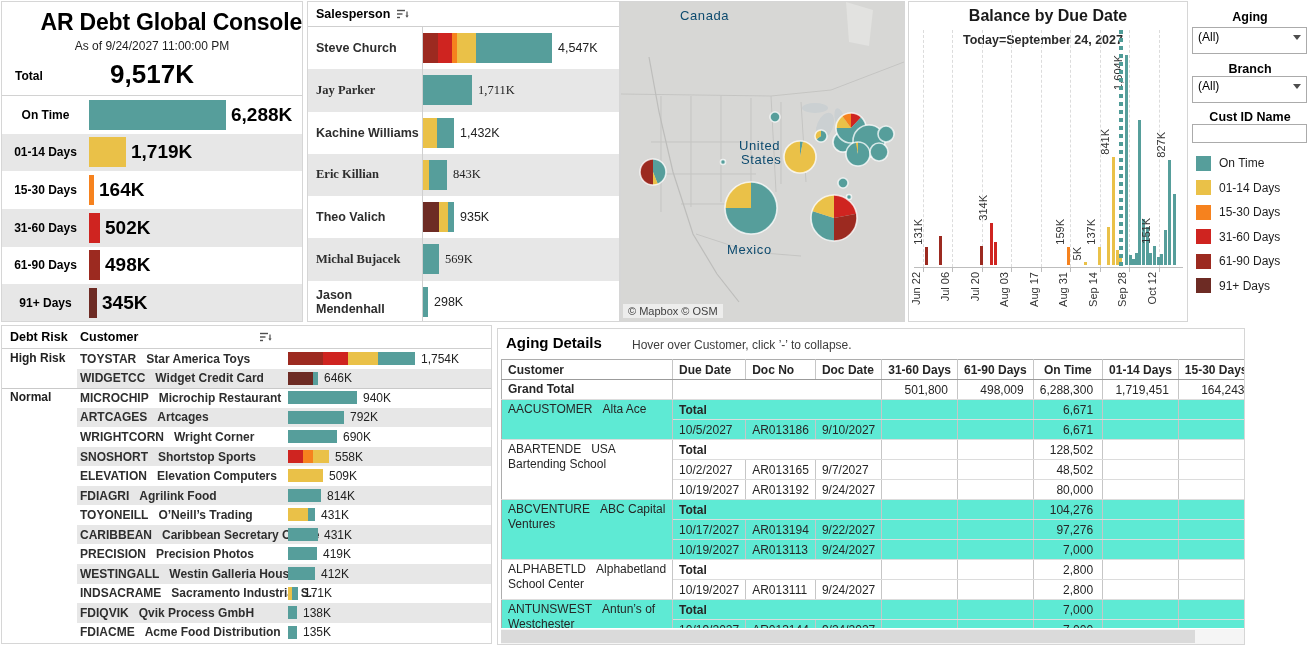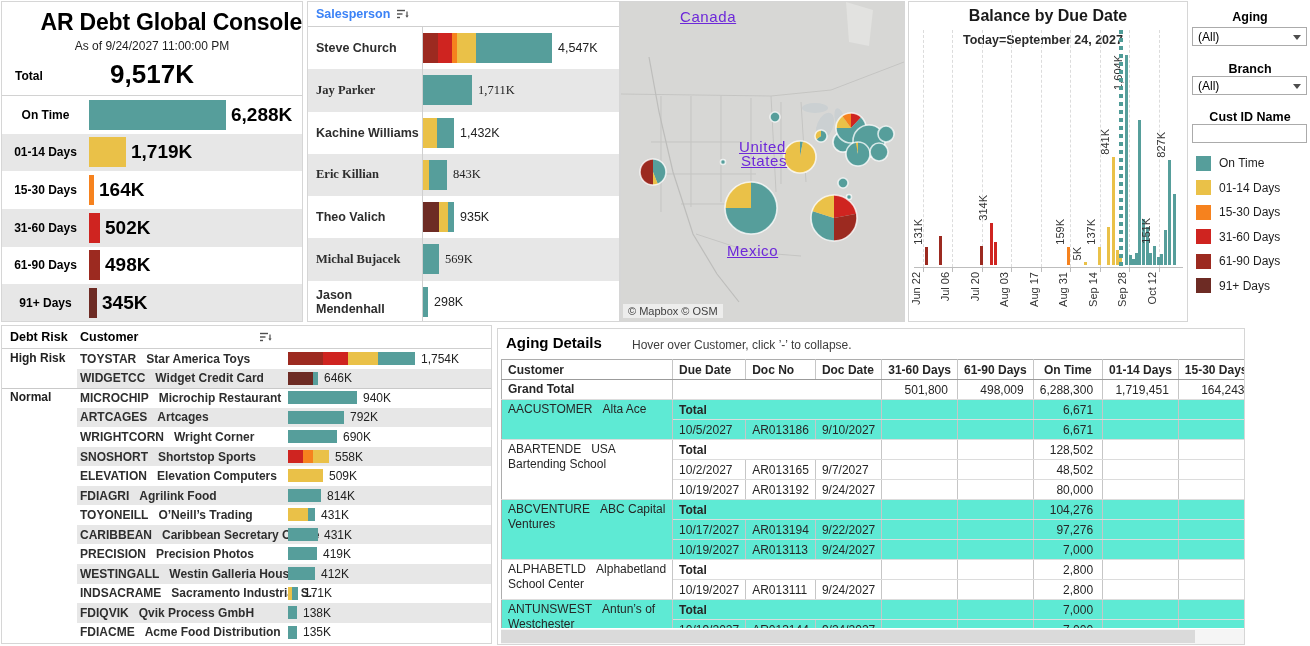--- a/index.html
+++ b/index.html
@@ -16,49 +16,49 @@
   .sum-divider{position:absolute;top:93px;left:0;right:0;border-top:1px solid #d2d2d2;}
   #sum-rows{position:absolute;top:94px;left:0;right:0;}
   .sum-row{display:flex;align-items:center;height:37.66px;}
   .sum-row.alt{background:#e7e7e7;}
   .sum-label{width:87px;text-align:center;font-weight:bold;font-size:12px;flex:none;}
   .sum-bar{height:30px;flex:none;}
   .sum-value{font-weight:bold;font-size:19px;margin-left:5px;white-space:nowrap;}
   
   #p-sales{left:307px;top:1px;width:313px;height:321px;}
   .sp-header{position:absolute;top:0;left:0;right:0;height:24px;border-bottom:1px solid #cfcfcf;}
-  .sp-header-label{position:absolute;left:8px;top:5px;font-size:12.5px;font-weight:bold;color:#3b82f6;}
+  .sp-header-label{position:absolute;left:8px;top:5px;font-size:12.5px;font-weight:bold;color:#000000;}
   .sort-ic{position:absolute;top:7px;}
   #sp-rows{position:absolute;top:25px;left:0;right:0;bottom:0;}
   .sp-row{position:relative;height:42.28px;}
   .sp-row.alt{background:#e7e7e7;font-family:Liberation Serif, serif;}
   .sp-name{position:absolute;left:8px;top:0;bottom:0;display:flex;align-items:center;font-size:12.5px;font-weight:600;color:#2e2e2e;width:104px;}
   .sp-barzone{position:absolute;left:114px;top:0;bottom:0;right:0;border-left:1px solid #cfcfcf;display:flex;align-items:center;}
   .sp-seg{height:30px;flex:none;}
   .sp-val{margin-left:6px;font-size:12.5px;color:#222;white-space:nowrap;}
   
   #p-map{left:620px;top:1px;width:285px;height:321px;background:#d7d7d5;}
   #map-base,#map-pies{position:absolute;left:0;top:0;}
-  .map-label{position:absolute;font-size:15px;color:#6d28d9;letter-spacing:0.6px;text-decoration:underline;}
+  .map-label{position:absolute;font-size:13px;color:#0c4a6e;letter-spacing:0.6px;}
   .map-attr{position:absolute;left:2px;bottom:3px;font-size:11px;color:#3f3f3f;background:rgba(255,255,255,0.55);padding:1px 5px;}
   
   #p-due{left:908px;top:1px;width:280px;height:321px;}
   .due-title{position:absolute;top:5px;left:0;right:0;text-align:center;font-size:16px;font-weight:bold;color:#1a1a1a;}
   .due-annot{position:absolute;top:31px;left:8px;width:252px;text-align:center;font-size:12.5px;font-weight:bold;color:#2b2b2b;}
   .gridline{position:absolute;top:28px;height:237px;width:0;border-left:1px dashed #dcdcdc;}
   .axisline{position:absolute;top:265px;left:5px;right:4px;height:1px;background:#bdbdbd;}
   .tickmark{position:absolute;top:265px;width:1px;height:5px;background:#bdbdbd;}
   .due-bar{position:absolute;width:3px;}
   .vtext{position:absolute;writing-mode:vertical-rl;transform:rotate(180deg);font-size:11px;color:#333;white-space:nowrap;line-height:12px;}
   .todayline{position:absolute;top:28px;width:4px;height:237px;
              background:repeating-linear-gradient(to bottom,#4f9c98 0 4px,transparent 4px 8px);}
   
   #p-filters{position:absolute;left:1190px;top:1px;width:120px;height:321px;background:#fff;}
   .flt-label{position:absolute;left:0;right:0;text-align:center;font-size:12.5px;font-weight:bold;}
-  .dd{position:absolute;left:2px;right:3px;height:19px;border:1px solid #ababab;background:#fff;font-size:12px;line-height:18px;padding-left:5px;box-sizing:border-box;}
+  .dd{position:absolute;left:2px;right:3px;height:27px;border:1px solid #ababab;background:#fff;font-size:12px;line-height:18px;padding-left:5px;box-sizing:border-box;}
   .dd-arrow{position:absolute;right:5px;top:7px;width:0;height:0;border-left:4px solid transparent;border-right:4px solid transparent;border-top:5px solid #4d4d4d;}
   .cust-input{position:absolute;left:2px;right:3px;height:19px;border:1px solid #ababab;background:#fff;box-sizing:border-box;font-size:12px;padding:0 4px;font-family:"Liberation Sans",sans-serif;}
   #legend{position:absolute;left:6px;top:150px;right:0;}
   .lg-item{display:flex;align-items:center;height:24.5px;}
   .lg-sq{width:15px;height:15px;flex:none;margin-right:8px;}
   .lg-label{font-size:12px;color:#1e1e1e;}
   
   #p-risk{left:1px;top:325px;width:491px;height:319px;}
   .dr-header{position:absolute;top:0;left:0;right:0;height:22px;border-bottom:1px solid #cfcfcf;}
   .dr-h1{position:absolute;left:8px;top:4px;font-size:12.5px;font-weight:bold;}

